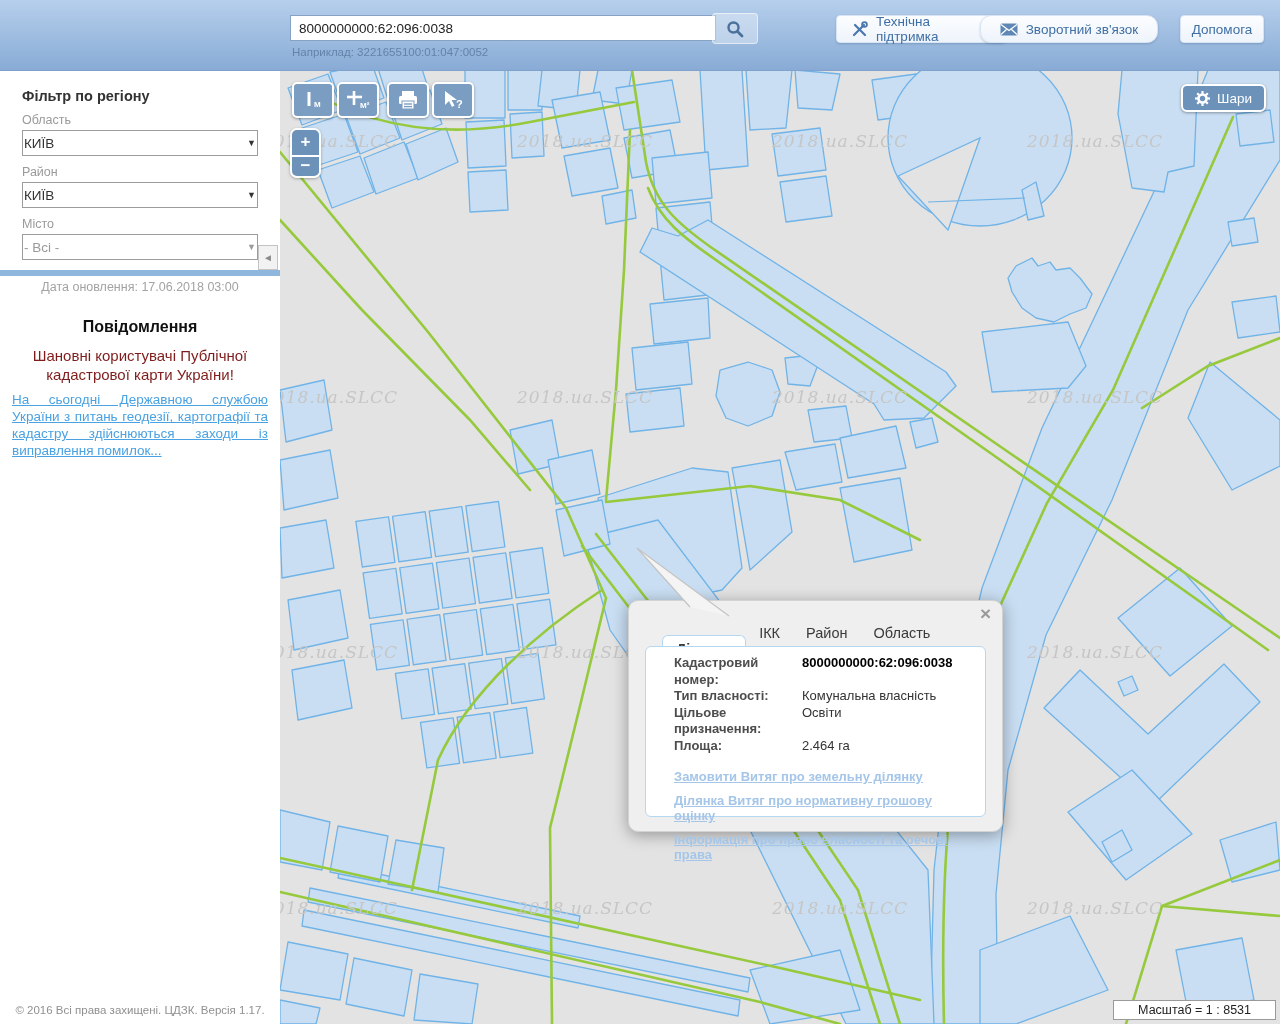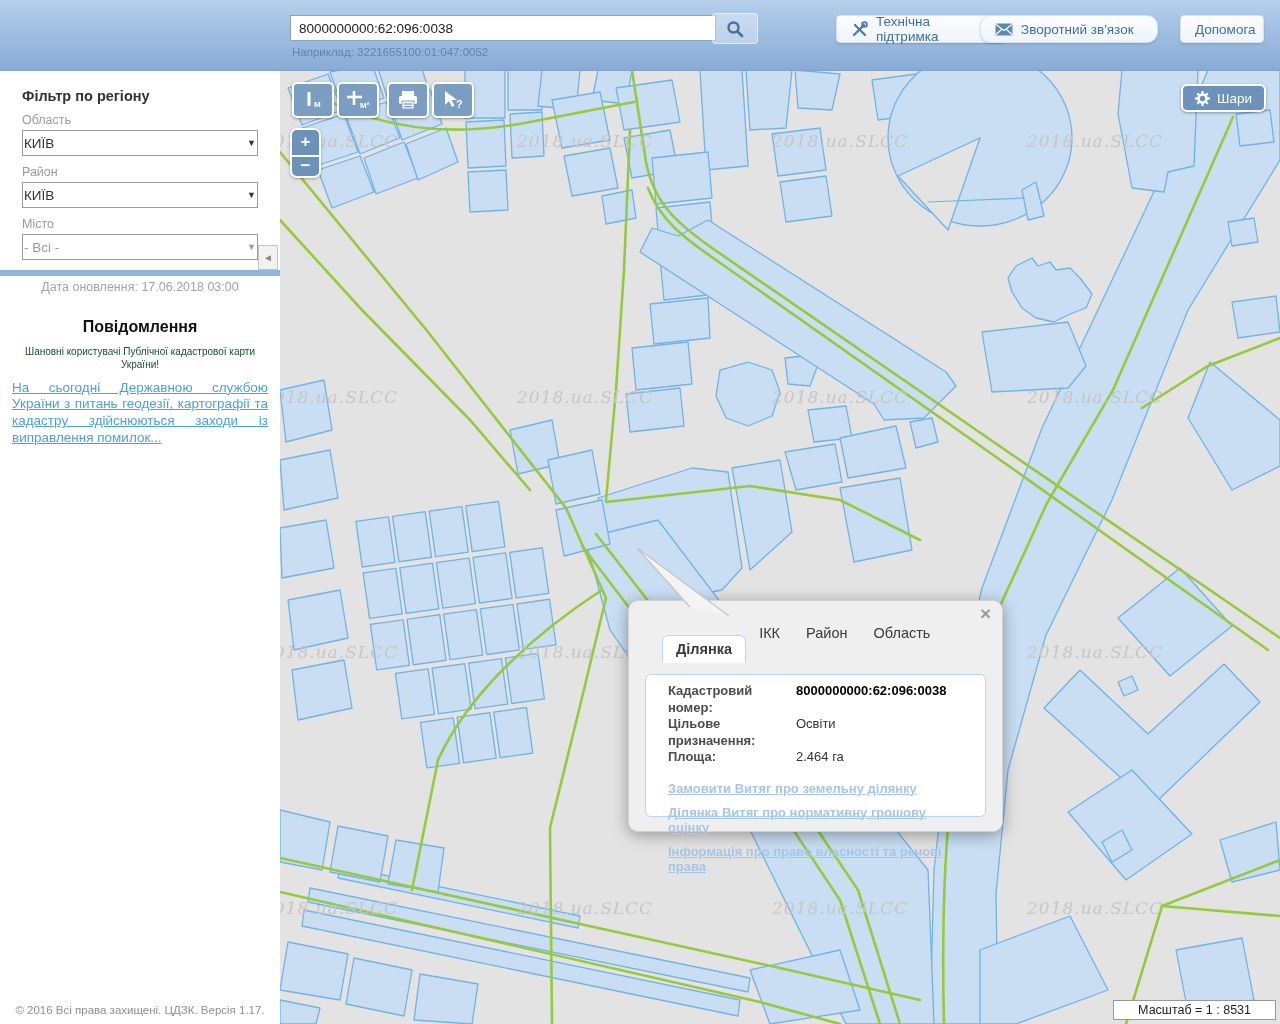--- a/index.html
+++ b/index.html
@@ -12,41 +12,41 @@
   .logo{position:absolute;left:18px;top:11px;color:#57789f;text-shadow:0 1px 1px rgba(255,255,255,.55);cursor:pointer;}
   .logo .l1{font-size:14.5px;letter-spacing:.6px;}
   .logo .l2{font-size:25px;letter-spacing:.5px;margin-top:1px;}
   .search-input{position:absolute;left:290px;top:15px;width:408px;height:24px;border:1px solid #87a3c4;
     background:#fff;font-family:"Liberation Sans",sans-serif;font-size:13.5px;color:#222;padding:0 8px;outline:none;}
   .search-hint{position:absolute;left:292px;top:46px;font-size:11.5px;color:#5d7aa0;opacity:.85;}
   .search-btn{position:absolute;left:712px;top:13px;width:44px;height:29px;background:rgba(255,255,255,.35);
     border:1px solid rgba(255,255,255,.55);border-radius:4px;display:flex;align-items:center;justify-content:center;cursor:pointer;}
   .hbtn{position:absolute;top:15px;height:28px;background:linear-gradient(#fcfdff,#eef4fb);
     border:1px solid #d9e4f2;border-radius:4px;box-shadow:0 1px 2px rgba(40,70,110,.25);
-    display:flex;align-items:center;justify-content:flex-start;gap:8px;font-size:13.5px;color:#3f6fa5;cursor:pointer;padding:0 14px;box-sizing:border-box;}
+    display:flex;align-items:center;justify-content:center;gap:8px;font-size:13.5px;color:#3f6fa5;cursor:pointer;padding:0 14px;box-sizing:border-box;}
   .hbtn svg{flex:0 0 auto;}
 
   
   .sidebar{position:absolute;left:0;top:70px;width:280px;height:954px;background:#fff;z-index:15;}
   .filter{position:relative;padding:18px 22px 0 22px;}
   .filter-title{font-size:14.5px;font-weight:bold;color:#333;}
   .f-label{font-size:12.5px;color:#9a9a9a;margin:9px 0 3px;}
   .select{height:24px;border:1px solid #9c9c9c;background:#fff;display:flex;align-items:center;
     justify-content:space-between;padding:0 1px;font-size:13.5px;color:#333;cursor:pointer;}
   .select.dis{color:#9a9a9a;}
   .select .arr{font-size:9px;color:#333;}
   .select.dis .arr{color:#9a9a9a;}
   .collapse-btn{position:absolute;right:2px;top:175px;width:18px;height:23px;background:#f2f2f2;
     border:1px solid #c4c4c4;display:flex;align-items:center;justify-content:center;
     font-size:10px;color:#8a8a8a;cursor:pointer;}
   .blue-bar{position:absolute;left:0;top:200px;width:280px;height:6px;background:#8fb6dc;}
   .update-date{position:absolute;left:0;top:210px;width:280px;text-align:center;font-size:12.5px;color:#a3a3a3;}
   .msg{position:absolute;left:0;top:248px;width:280px;}
   .msg-title{text-align:center;font-size:16px;font-weight:bold;color:#111;}
-  .msg-greet{margin:10px 18px 0;text-align:center;font-size:10px;color:#14532d;line-height:1.28;}
+  .msg-greet{margin:10px 18px 0;text-align:center;font-size:15px;color:#7f1d1d;line-height:1.28;}
   .msg-link{display:block;margin:8px 12px 0;text-align:justify;font-size:13.5px;line-height:1.25;
     color:#4aa2e2;text-decoration:underline;cursor:pointer;}
   .side-footer{position:absolute;left:0;bottom:8px;width:280px;text-align:center;font-size:11.5px;color:#909090;}
 
   
   .map{position:absolute;left:280px;top:70px;width:1000px;height:954px;background:#e3e3e4;overflow:hidden;}
   .map svg.canvas{position:absolute;left:0;top:0;}
   .wm{font-family:"DejaVu Serif",serif;font-style:italic;font-size:17px;fill:#c6c6c6;letter-spacing:1px;}
 
   .mbtn{background:#7b9dc1;border:2px solid #fff;border-radius:5px;box-shadow:0 1px 3px rgba(0,0,0,.35);
@@ -67,21 +67,21 @@
   
   .tail-svg{position:absolute;left:0;top:0;width:1000px;height:954px;z-index:6;pointer-events:none;}
   .popup{position:absolute;left:348px;top:530px;width:375px;height:232px;background:#efefef;
     border:1px solid #d2d2d2;border-radius:10px;box-shadow:0 3px 16px rgba(0,0,0,.35);z-index:5;box-sizing:border-box;}
   .popup-close{position:absolute;right:11px;top:3px;font-size:19px;color:#9a9a9a;font-weight:bold;cursor:pointer;line-height:1;}
   .tabs{position:absolute;left:16px;top:16px;right:16px;height:29px;display:flex;align-items:flex-end;}
   .tab{font-size:14.5px;color:#3a3a3a;padding:5px 13px;cursor:pointer;}
   .tab.active{background:#fff;border:1px solid #b5d8f2;border-bottom:1px solid #fff;
     border-radius:6px 6px 0 0;font-weight:bold;position:relative;top:17px;margin-left:17px;}
   .popup-body{position:absolute;left:16px;right:16px;top:45px;bottom:14px;background:#fff;
-    border:1px solid #b5d8f2;border-radius:6px;padding:8px 22px;box-sizing:border-box;margin-top:28px;}
+    border:1px solid #b5d8f2;border-radius:6px;padding:8px 28px;box-sizing:border-box;}
   .prow{display:flex;font-size:13px;line-height:16.5px;}
   .prow .pl{width:128px;font-weight:bold;color:#4d4d4d;flex:0 0 auto;}
   .prow .pv{color:#333;}
   .prow.first .pv{font-weight:bold;color:#000;}
   .plink{display:block;margin-top:9px;font-size:13px;font-weight:bold;color:#a5c6e8;
     text-decoration:underline;cursor:pointer;}
   .plink.g1{margin-top:15px;}
 </style>
 </head>
 <body>
@@ -331,20 +331,24 @@
         <div class="tab">ІКК</div>
         <div class="tab">Район</div>
         <div class="tab">Область</div>
       </div>
       <div class="popup-body">
         <div class="prow first">
           <span class="pl">Кадастровий номер:</span>
           <span class="pv">8000000000:62:096:0038</span>
         </div>
         <div class="prow">
+          <span class="pl">Тип власності:</span>
+          <span class="pv">Комунальна власність</span>
+        </div>
+        <div class="prow">
           <span class="pl">Цільове призначення:</span>
           <span class="pv">Освіти</span>
         </div>
         <div class="prow">
           <span class="pl">Площа:</span>
           <span class="pv">2.464 га</span>
         </div>
         <a class="plink g1">Замовити Витяг про земельну ділянку</a>
         <a class="plink">Ділянка Витяг про нормативну грошову оцінку</a>
         <a class="plink">Інформація про право власності та речові права</a>

